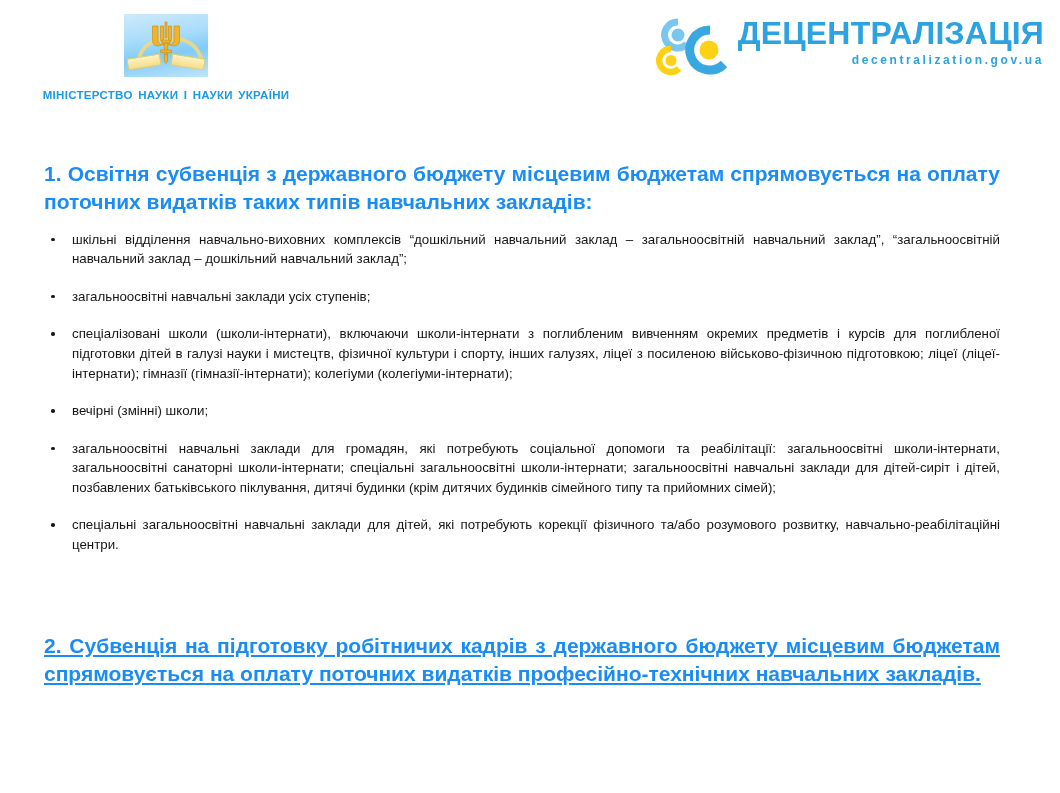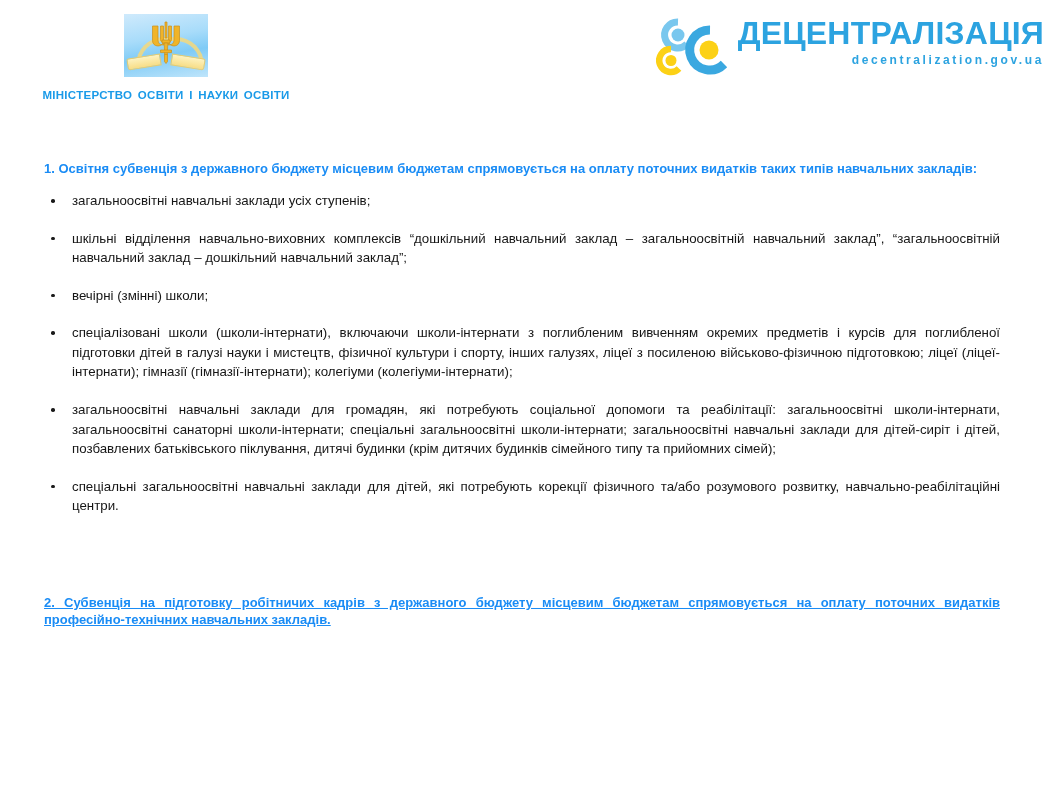--- a/index.html
+++ b/index.html
@@ -102,21 +102,21 @@
   }
 
   
   .slide-body {
     position: absolute;
     left: 44px;
     top: 160px;
     width: 956px;
   }
   .section-heading {
-    font-size: 13px;
+    font-size: 21px;
     font-weight: bold;
     color: #1a8cf5;
     line-height: 1.33;
     text-align: justify;
     margin: 0;
   }
   .section-heading.two { text-align: justify; text-decoration: underline; }
 
   ul.bullet-list {
     list-style: none;
@@ -162,21 +162,21 @@
           <path d="M16 2 h2 v16 h-2 z"></path>
           <path d="M4 6 h3 v14 c0 3 2 5 5 5 h1 v-3 h-1 c-1.6 0 -2.5 -1 -2.5 -2.5 V6 h3 v14.5 c0 3.3 -2.3 5.5 -5.5 5.5 C3.8 26 1.5 23.8 1.5 20.5 V6 z" transform="translate(2,0)"></path>
           <path d="M4 6 h3 v14 c0 3 2 5 5 5 h1 v-3 h-1 c-1.6 0 -2.5 -1 -2.5 -2.5 V6 h3 v14.5 c0 3.3 -2.3 5.5 -5.5 5.5 C3.8 26 1.5 23.8 1.5 20.5 V6 z" transform="translate(32,0) scale(-1,1)"></path>
           <path d="M13 20 h8 v3 h-8 z"></path>
           <path d="M15.2 23 h3.6 l-0.5 12 h-2.6 z"></path>
           <path d="M11.5 30 h11 v2.6 h-11 z"></path>
           <path d="M15.5 34.5 h3 v7 l-1.5 2 -1.5 -2 z"></path>
         </g>
       </svg>
     </div>
-    <div class="ministry-name">МІНІСТЕРСТВО  ОСВІТИ  І  НАУКИ  ОСВІТИ</div>
+    <div class="ministry-name">МІНІСТЕРСТВО  НАУКИ  І  НАУКИ  УКРАЇНИ</div>
   </div>
 
   <div class="decent-block">
     <svg class="decent-mark" viewBox="0 0 78 62">
 
       <path d="M22 6 a13 13 0 1 0 9 22" fill="none" stroke="#79c7ee" stroke-width="7"></path>
       <circle cx="22" cy="19" r="6.5" fill="#79c7ee"></circle>
 
       <path d="M15 33 a11.5 11.5 0 1 0 8 19.5" fill="none" stroke="#fcd116" stroke-width="6.5"></path>
       <circle cx="15" cy="44.5" r="5.5" fill="#fcd116"></circle>
@@ -192,30 +192,30 @@
     </div>
   </div>
 </div>
 
 <div class="slide-body">
 
   <h1 class="section-heading">1. Освітня субвенція з державного бюджету місцевим бюджетам спрямовується на оплату поточних видатків таких типів навчальних закладів:</h1>
 
   <ul class="bullet-list">
     <li>
+      <span class="bullet-text">шкільні відділення навчально-виховних комплексів “дошкільний навчальний заклад – загальноосвітній навчальний заклад”, “загальноосвітній навчальний заклад – дошкільний навчальний заклад”;</span>
+    </li>
+    <li>
       <span class="bullet-text">загальноосвітні навчальні заклади усіх ступенів;</span>
     </li>
     <li>
-      <span class="bullet-text">шкільні відділення навчально-виховних комплексів “дошкільний навчальний заклад – загальноосвітній навчальний заклад”, “загальноосвітній навчальний заклад – дошкільний навчальний заклад”;</span>
+      <span class="bullet-text">спеціалізовані школи (школи-інтернати), включаючи школи-інтернати з поглибленим вивченням окремих предметів і курсів для поглибленої підготовки дітей в галузі науки і мистецтв, фізичної культури і спорту, інших галузях, ліцеї з посиленою військово-фізичною підготовкою; ліцеї (ліцеї-інтернати); гімназії (гімназії-інтернати); колегіуми (колегіуми-інтернати);</span>
     </li>
     <li>
       <span class="bullet-text">вечірні (змінні) школи;</span>
-    </li>
-    <li>
-      <span class="bullet-text">спеціалізовані школи (школи-інтернати), включаючи школи-інтернати з поглибленим вивченням окремих предметів і курсів для поглибленої підготовки дітей в галузі науки і мистецтв, фізичної культури і спорту, інших галузях, ліцеї з посиленою військово-фізичною підготовкою; ліцеї (ліцеї-інтернати); гімназії (гімназії-інтернати); колегіуми (колегіуми-інтернати);</span>
     </li>
     <li>
       <span class="bullet-text">загальноосвітні навчальні заклади для громадян, які потребують соціальної допомоги та реабілітації: загальноосвітні школи-інтернати, загальноосвітні санаторні школи-інтернати; спеціальні загальноосвітні школи-інтернати; загальноосвітні навчальні заклади для дітей-сиріт і дітей, позбавлених батьківського піклування, дитячі будинки (крім дитячих будинків сімейного типу та прийомних сімей);</span>
     </li>
     <li>
       <span class="bullet-text">спеціальні загальноосвітні навчальні заклади для дітей, які потребують корекції фізичного та/або розумового розвитку, навчально-реабілітаційні центри.</span>
     </li>
   </ul>
 
   <div class="spacer-2"></div>

